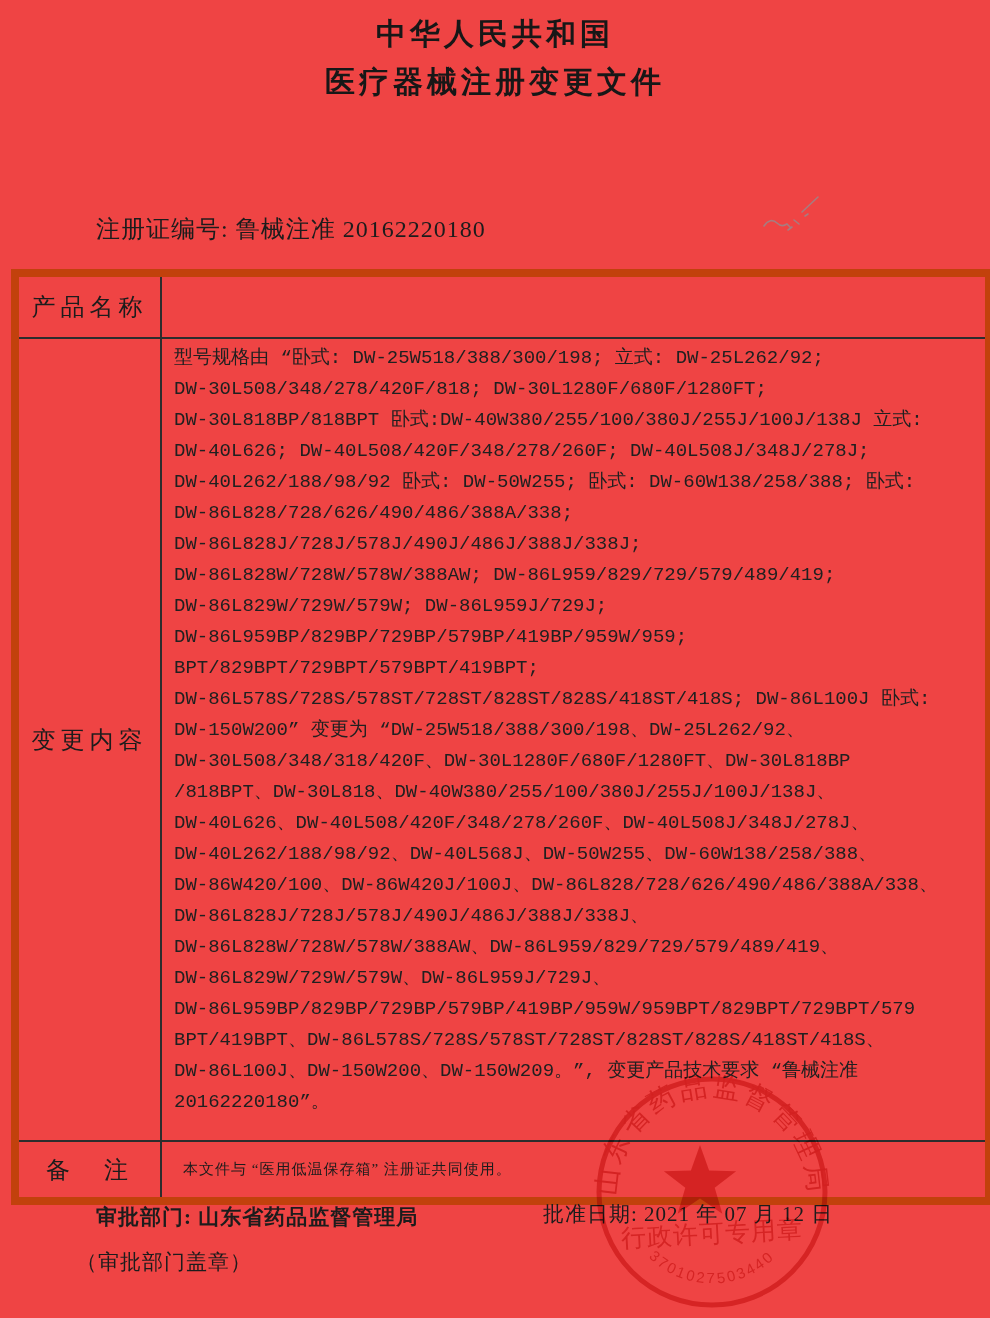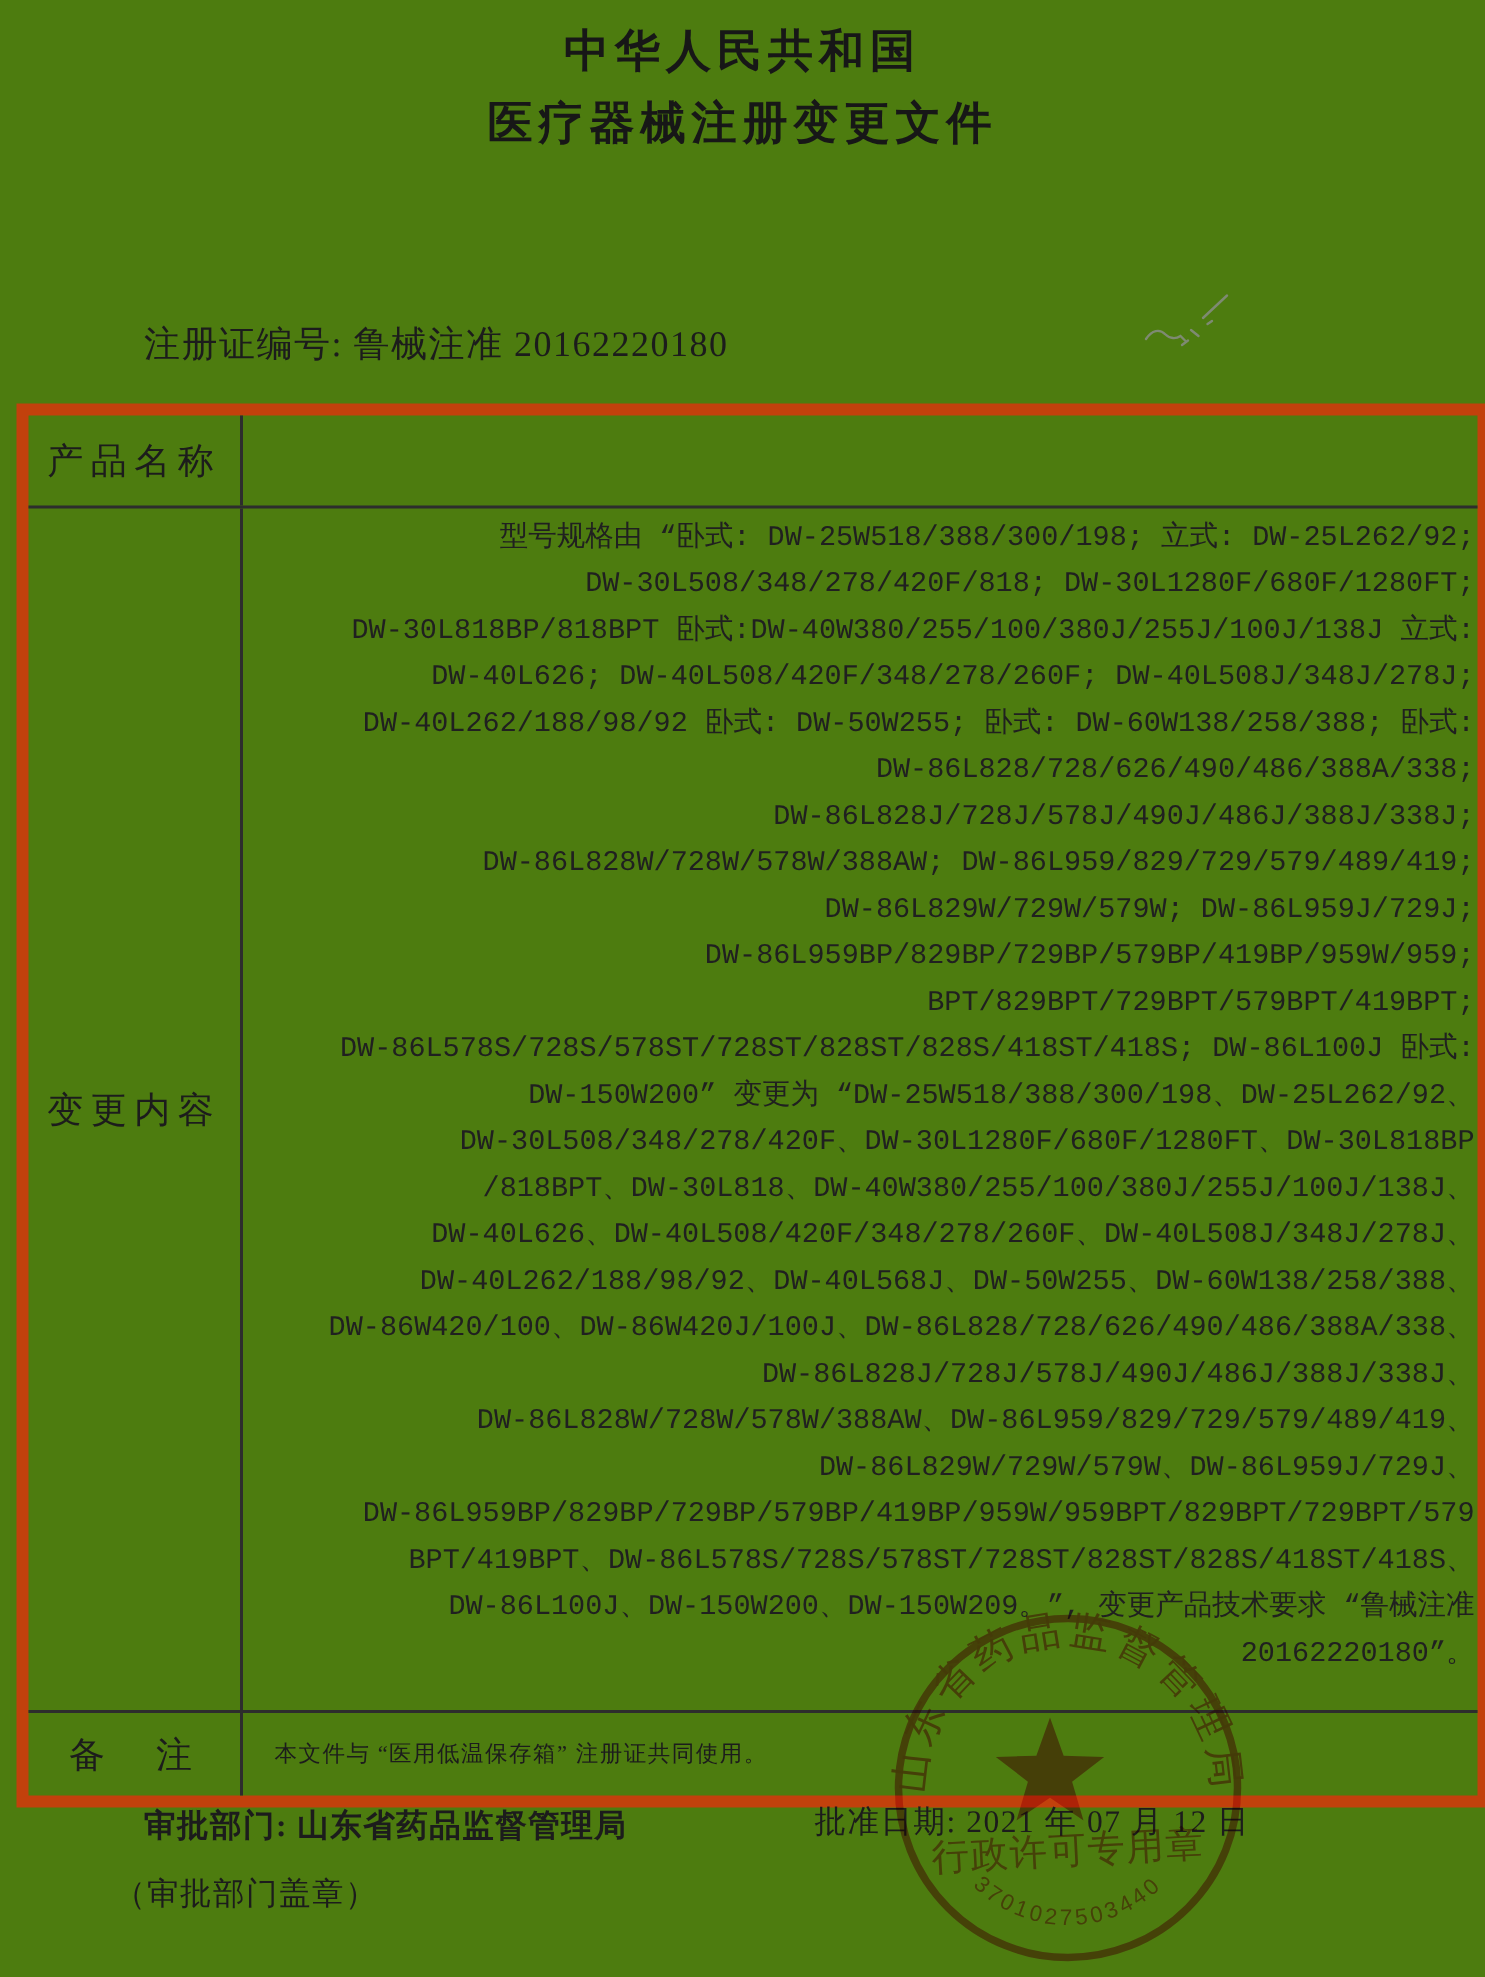--- a/index.html
+++ b/index.html
@@ -1,37 +1,37 @@
 <!DOCTYPE html>
 <html><head>
 <meta charset="utf-8">
 <style>
   html,body{margin:0;padding:0;background:#ffffff;}
   .page{
-    position:relative;width:990px;height:1318px;background:#4d7c0f;
+    position:relative;width:990px;height:1318px;background:#ef4444;
     font-family:"Liberation Serif","DejaVu Serif",serif;color:#1c1c1c;overflow:hidden;
   }
   .title{position:absolute;left:0;width:100%;text-align:center;
     font-weight:700;font-size:30px;letter-spacing:4px;color:#171717;}
   .title-1{top:14px;}
   .title-2{top:62px;}
   .reg-line{position:absolute;left:96px;top:213px;font-size:24px;letter-spacing:1px;}
   .doc-table{position:absolute;left:11px;top:269px;width:966px;border:8px solid #c2410c;background:transparent;}
   .t-row{display:flex;border-top:2px solid #2d2d2d;}
   .t-row:first-child{border-top:none;}
   .cell-label{width:141px;min-width:141px;border-right:2px solid #2d2d2d;
     display:flex;align-items:center;justify-content:center;
     font-size:24px;letter-spacing:5px;}
   .cell-value{flex:1;overflow:hidden;}
   .row-product{height:60px;}
   .row-product .cell-value{display:flex;align-items:center;padding-left:14px;font-size:26px;letter-spacing:5px;}
   .row-change{height:801px;}
   .row-change .cell-value{padding:4px 2px 0 12px;}
   .line{height:31px;line-height:31px;white-space:pre;
-    font-family:"Liberation Mono","DejaVu Sans Mono",monospace;font-size:19px;color:#202020;text-align:right;}
+    font-family:"Liberation Mono","DejaVu Sans Mono",monospace;font-size:19px;color:#202020;}
   .row-remark{height:55px;}
   .row-remark .cell-value{display:flex;align-items:center;padding-left:21px;font-size:15px;letter-spacing:1px;}
   .foot-dept{position:absolute;left:96px;top:1203px;font-size:21px;letter-spacing:1px;font-weight:bold;}
   .foot-date{position:absolute;left:543px;top:1200px;font-size:21px;letter-spacing:1px;}
   .foot-stamp-note{position:absolute;left:76px;top:1248px;font-size:21px;letter-spacing:1px;}
   .seal{position:absolute;left:583px;top:1072px;width:258px;height:245px;
     mix-blend-mode:multiply;opacity:0.85;filter:blur(0.3px);}
   .pencil{position:absolute;left:758px;top:192px;width:70px;height:48px;opacity:0.75;}
 </style>
 </head>
@@ -61,21 +61,21 @@
           <div class="line">DW-40L626; DW-40L508/420F/348/278/260F; DW-40L508J/348J/278J;</div>
           <div class="line">DW-40L262/188/98/92 卧式: DW-50W255; 卧式: DW-60W138/258/388; 卧式:</div>
           <div class="line">DW-86L828/728/626/490/486/388A/338;</div>
           <div class="line">DW-86L828J/728J/578J/490J/486J/388J/338J;</div>
           <div class="line">DW-86L828W/728W/578W/388AW; DW-86L959/829/729/579/489/419;</div>
           <div class="line">DW-86L829W/729W/579W; DW-86L959J/729J;</div>
           <div class="line">DW-86L959BP/829BP/729BP/579BP/419BP/959W/959;</div>
           <div class="line">BPT/829BPT/729BPT/579BPT/419BPT;</div>
           <div class="line">DW-86L578S/728S/578ST/728ST/828ST/828S/418ST/418S; DW-86L100J 卧式:</div>
           <div class="line">DW-150W200” 变更为 “DW-25W518/388/300/198、DW-25L262/92、</div>
-          <div class="line">DW-30L508/348/278/420F、DW-30L1280F/680F/1280FT、DW-30L818BP</div>
+          <div class="line">DW-30L508/348/318/420F、DW-30L1280F/680F/1280FT、DW-30L818BP</div>
           <div class="line">/818BPT、DW-30L818、DW-40W380/255/100/380J/255J/100J/138J、</div>
           <div class="line">DW-40L626、DW-40L508/420F/348/278/260F、DW-40L508J/348J/278J、</div>
           <div class="line">DW-40L262/188/98/92、DW-40L568J、DW-50W255、DW-60W138/258/388、</div>
           <div class="line">DW-86W420/100、DW-86W420J/100J、DW-86L828/728/626/490/486/388A/338、</div>
           <div class="line">DW-86L828J/728J/578J/490J/486J/388J/338J、</div>
           <div class="line">DW-86L828W/728W/578W/388AW、DW-86L959/829/729/579/489/419、</div>
           <div class="line">DW-86L829W/729W/579W、DW-86L959J/729J、</div>
           <div class="line">DW-86L959BP/829BP/729BP/579BP/419BP/959W/959BPT/829BPT/729BPT/579</div>
           <div class="line">BPT/419BPT、DW-86L578S/728S/578ST/728ST/828ST/828S/418ST/418S、</div>
           <div class="line">DW-86L100J、DW-150W200、DW-150W209。”, 变更产品技术要求 “鲁械注准</div>

